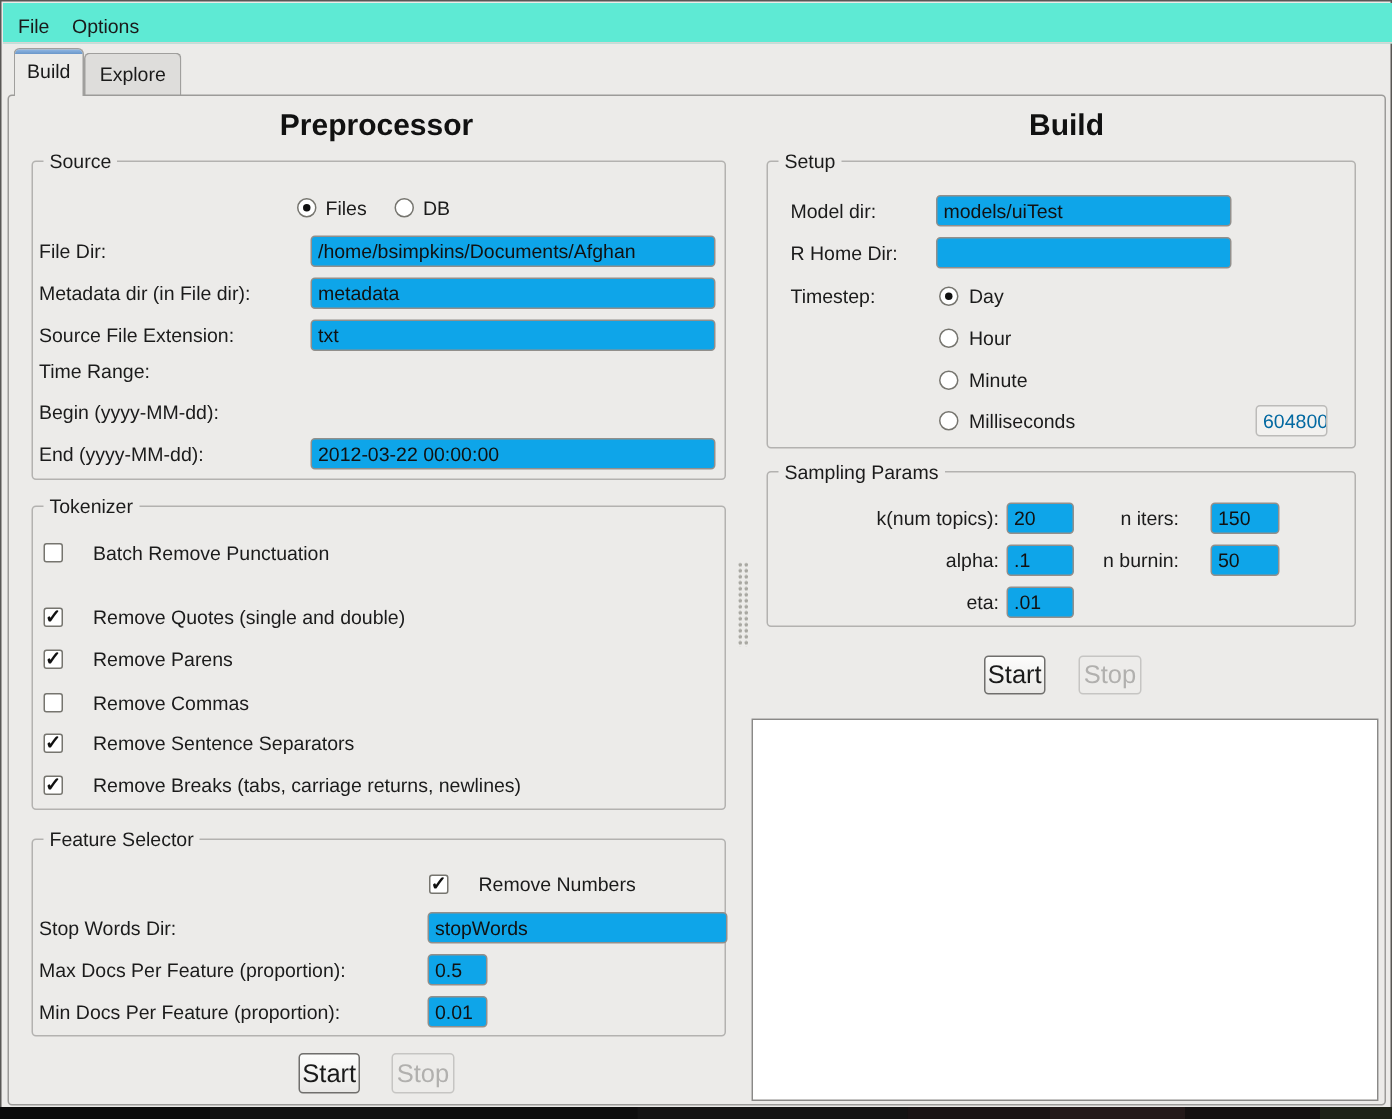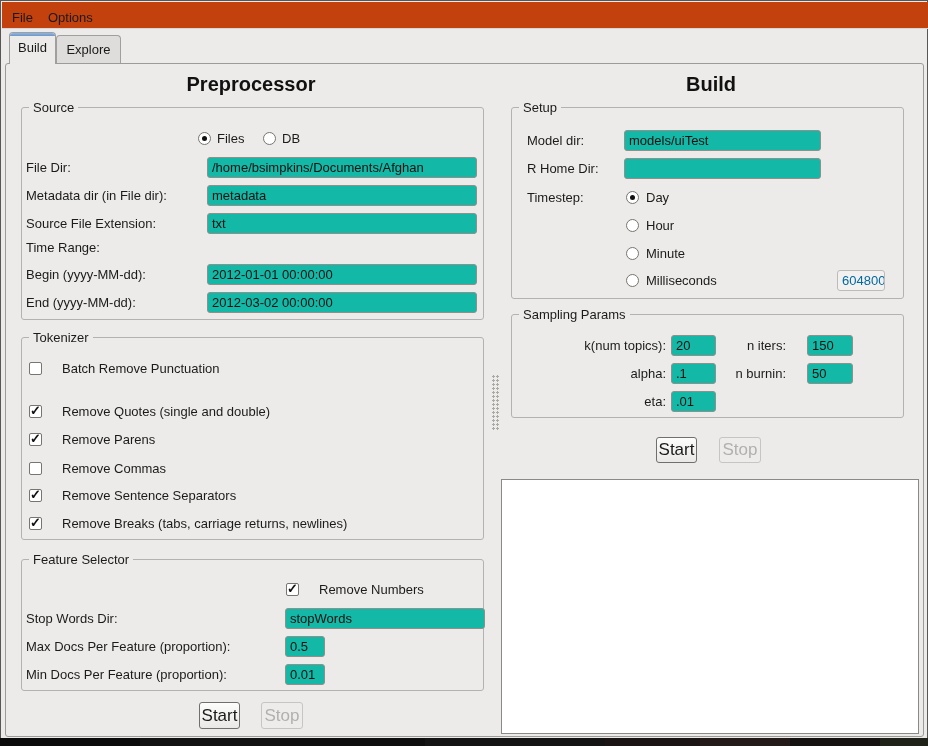--- a/index.html
+++ b/index.html
@@ -2,37 +2,37 @@
 <html><head>
 <meta charset="utf-8">
 <style>
   * { margin:0; padding:0; box-sizing:border-box; }
   html,body { width:928px; height:746px; overflow:hidden;
     font-family:"Liberation Sans", sans-serif; background:#2e2e2e; }
   .abs { position:absolute; }
   .window { position:absolute; left:0; top:0; width:928px; height:738px;
     background:#ecebe9; border:1px solid #585755; border-bottom:none; }
   .menubar { position:absolute; left:1px; top:1px; width:926px; height:27px;
-    background:#c2410c; border-bottom:1px solid #d7d6d4; }
+    background:#5eead4; border-bottom:1px solid #d7d6d4; }
   .menu-item { position:absolute; top:6px; font-size:13px; color:#1a1a1a; padding:2px 4px; }
   .tab { position:absolute; font-size:13px; color:#1a1a1a; text-align:center;
     border:1px solid #a09f9d; border-bottom:none; border-radius:4px 4px 0 0; }
   .tab.selected { background:#ecebe9; z-index:6; }
   .tab.unselected { background:#dedddb; z-index:2; }
   .tab-accent { position:absolute; left:0; top:0; right:0; height:3px;
     border-radius:3px 3px 0 0; }
   .content { position:absolute; left:4px; top:62px; width:919px; height:674px;
     border:1px solid #9c9b99; border-radius:3px; background:#ecebe9; z-index:3; }
   .panel-title { font-size:20px; font-weight:bold; color:#111; text-align:center; z-index:4; }
   .group { border:1px solid #b3b2b0; border-radius:3px; z-index:4; }
   .legend { font-size:13px; color:#1b1b1b; background:#ecebe9; padding:0 4px;
     z-index:5; white-space:nowrap; }
   .label { font-size:13px; color:#1b1b1b; white-space:nowrap; z-index:5; }
   .label.right { text-align:right; }
-  .field { background:#14b8a6; border:1px solid #928f8b; border-radius:3px;
+  .field { background:#0ea5e9; border:1px solid #928f8b; border-radius:3px;
     font-size:13px; color:#111; height:21px; line-height:19px; padding:0 4px;
     overflow:hidden; white-space:nowrap; z-index:5; }
   .field.disabled { background:#f2f1ef; color:#0369a1; border-color:#bcbbb9; }
   .row { display:flex; align-items:center; gap:20px; z-index:5; }
   .checkbox { width:13px; height:13px; background:#fff; border:1px solid #76756f;
     border-radius:2px; position:relative; flex:0 0 auto; }
   .checkbox.on::after { content:"✓"; position:absolute; left:0px; top:-3px;
     font-size:13px; font-weight:bold; color:#111; }
   .radio { width:13px; height:13px; background:#fff; border:1px solid #76756f;
     border-radius:50%; position:relative; flex:0 0 auto; }
@@ -87,24 +87,23 @@
 
   <div class="label abs" style="left:25px;top:187px;">Metadata dir (in File dir):</div>
   <div class="field abs" style="left:206px;top:184px;width:270px;">metadata</div>
 
   <div class="label abs" style="left:25px;top:215px;">Source File Extension:</div>
   <div class="field abs" style="left:206px;top:212px;width:270px;">txt</div>
 
   <div class="label abs" style="left:25px;top:239px;">Time Range:</div>
 
   <div class="label abs" style="left:25px;top:266px;">Begin (yyyy-MM-dd):</div>
-  <div class="field abs" style="left:206px;top:263px;width:270px;">2012-01-01 00:00:00</div>
 
   <div class="label abs" style="left:25px;top:294px;">End (yyyy-MM-dd):</div>
-  <div class="field abs" style="left:206px;top:291px;width:270px;">2012-03-02 00:00:00</div>
+  <div class="field abs" style="left:206px;top:291px;width:270px;">2012-03-22 00:00:00</div>
 
   <div class="group abs" style="left:20px;top:336px;width:463px;height:203px;"></div>
   <div class="legend abs" style="left:28px;top:329px;">Tokenizer</div>
 
   <div class="row abs" style="left:28px;top:360px;">
     <span class="checkbox"></span>
     <span class="label">Batch Remove Punctuation</span>
   </div>
   <div class="row abs" style="left:28px;top:403px;">
     <span class="checkbox on"></span>

